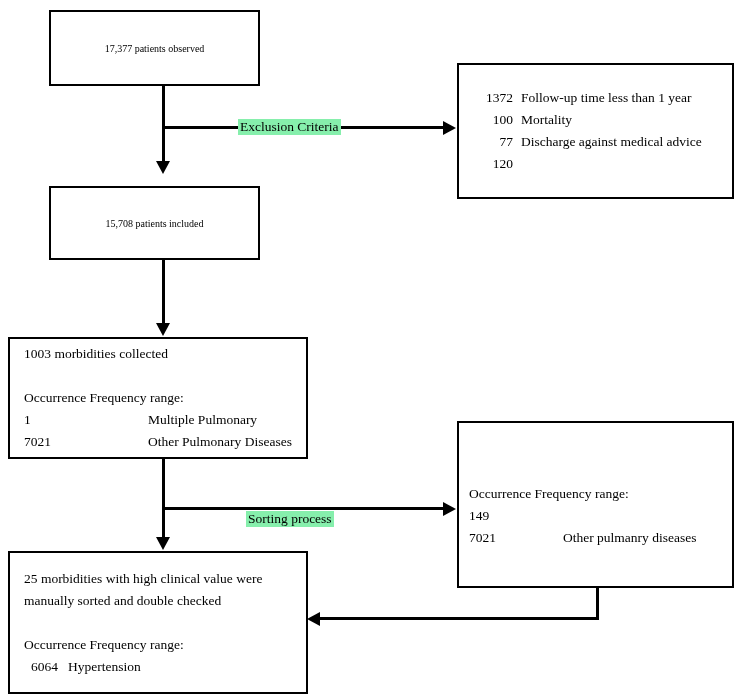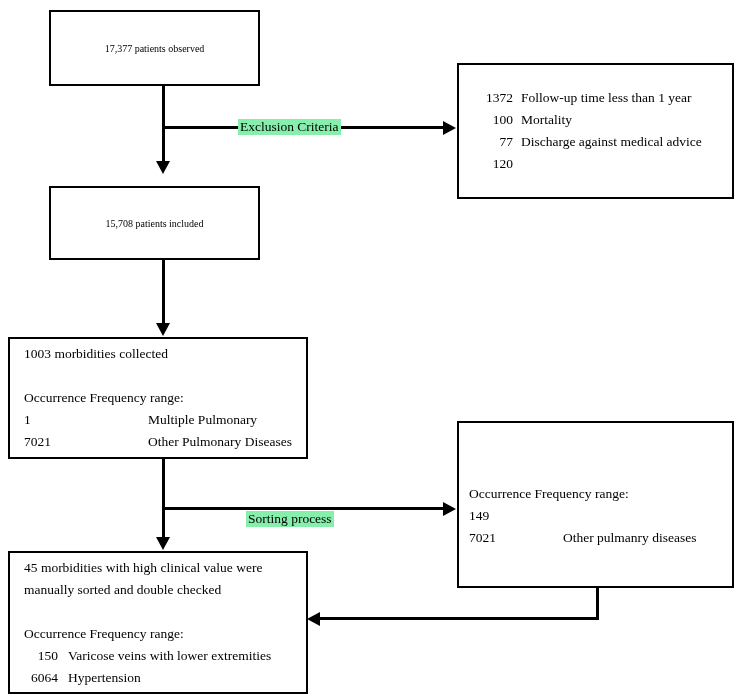--- a/index.html
+++ b/index.html
@@ -203,28 +203,24 @@
       </div>
       <div class="kv-row">
         <span class="kv-num" style="width:auto; min-width:0; text-align:left;">7021</span>
         <span class="kv-label" style="position:absolute; left:104px;">Other pulmanry diseases</span>
       </div>
     </div>
   </div>
 
   <div class="box" style="left:8px; top:551px; width:300px; height:143px;">
     <div class="box-inner pad-l-14">
-      <div class="body-line">45 morbidities with high clinical value were</div>
+      <div class="body-line">25 morbidities with high clinical value were</div>
       <div class="body-line">manually sorted and double checked</div>
       <div class="spacer-md"></div>
       <div class="heading-line">Occurrence Frequency range:</div>
       <div class="kv-row">
-        <span class="kv-num" style="width:34px;">150</span>
-        <span class="kv-label" style="padding-left:10px;">Varicose veins with lower extremities</span>
-      </div>
-      <div class="kv-row">
         <span class="kv-num" style="width:34px;">6064</span>
         <span class="kv-label" style="padding-left:10px;">Hypertension</span>
       </div>
     </div>
   </div>
 
 </div>
 
 </body></html>

